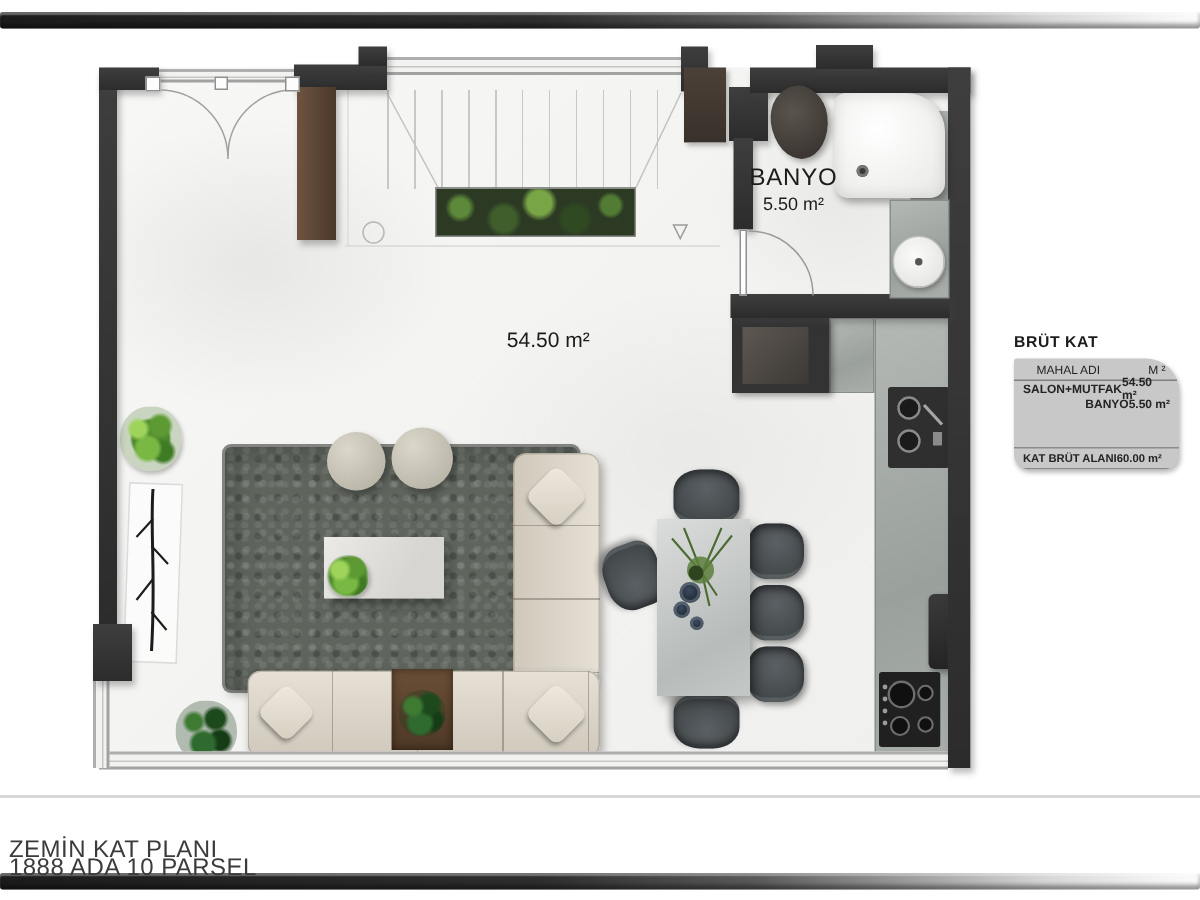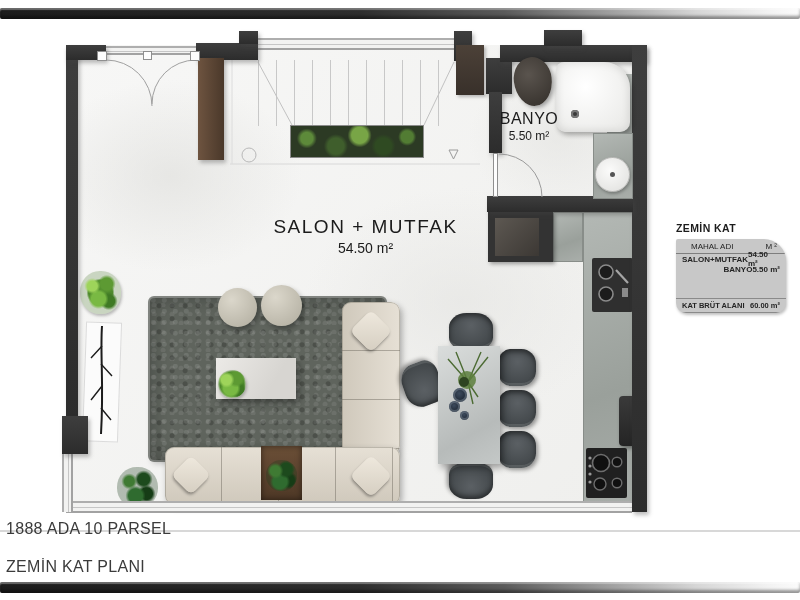--- a/index.html
+++ b/index.html
@@ -125,21 +125,21 @@
 
   
   .it-title{left:676px;top:222px;font-size:10.5px;font-weight:bold;letter-spacing:.4px;color:#1c1c1c;}
   .itable{left:676px;top:239px;width:110px;height:74px;background:#c8c8c8;
     border-radius:2px 22px 10px 10px;overflow:hidden;box-shadow:1px 2px 3px rgba(0,0,0,.25);
     display:flex;flex-direction:column;font-size:8px;color:#242424;}
   .it-head{display:flex;justify-content:space-between;align-items:center;height:14px;
     padding:0 9px 0 15px;font-weight:normal;border-bottom:1px solid #7e7e7e;}
   .it-row{display:flex;justify-content:flex-end;align-items:center;height:10px;padding:0 6px;font-weight:bold;}
   .it-gap{flex:1;}
-  .it-sub{display:flex;justify-content:space-between;align-items:center;height:13px;padding:0 6px;
+  .it-sub{display:flex;align-items:center;height:13px;padding:0 6px;
     font-weight:bold;border-top:1px solid #8a8a8a;border-bottom:1px solid #8a8a8a;font-size:7.5px;margin-top:16px;}
   .it-total{display:flex;justify-content:space-between;align-items:center;height:22px;padding:0 6px;}
   .it-total-label{font-size:7.5px;font-weight:bold;text-align:center;line-height:1.15;}
   .it-total-value{font-size:11px;font-weight:bold;}
 
   
   .divider{left:0;top:530px;width:800px;height:2px;background:#d8d8d8;}
   .foot-text{left:6px;font-size:16px;color:#3b3b3b;letter-spacing:.3px;}
 
   svg{display:block;}
@@ -267,29 +267,28 @@
 <div class="abs toilet"></div>
 <div class="abs counter" style="left:593px;top:133px;width:40px;height:66px;"></div>
 <div class="abs sink-round"></div>
 <div class="abs sink-dot"></div>
 <svg class="abs" style="left:487px;top:150px;" width="60" height="52" viewBox="0 0 60 52">
   <path d="M12 4 A 43 43 0 0 1 55 47" fill="none" stroke="#9a9a9a" stroke-width="1"></path>
 </svg>
 <div class="abs doorleaf" style="left:493px;top:153px;width:5px;height:44px;"></div>
 
 <div class="abs room-label" style="left:268px;top:216px;width:195px;">
-  <div class="salon-name">SALON + MUTFAK</div>
   <div class="salon-area">54.50 m²</div>
 </div>
 <div class="abs room-label" style="left:492px;top:110px;width:74px;">
   <div class="banyo-name">BANYO</div>
   <div class="banyo-area">5.50 m²</div>
 </div>
 
-<div class="abs it-title">ZEMİN KAT</div>
+<div class="abs it-title">BRÜT KAT</div>
 <div class="abs itable">
   <div class="it-head">
     <span>MAHAL ADI</span>
     <span>M ²</span>
   </div>
   <div class="it-row">
     <span>SALON+MUTFAK</span>
     <span>54.50 m²</span>
   </div>
   <div class="it-row">
@@ -297,14 +296,14 @@
     <span>5.50 m²</span>
   </div>
   <div class="it-gap"></div>
   <div class="it-sub">
     <span>KAT BRÜT ALANI</span>
     <span>60.00 m²</span>
   </div>
 </div>
 
 <div class="abs divider"></div>
-<div class="abs foot-text" style="top:520px;">1888 ADA 10 PARSEL</div>
+<div class="abs foot-text" style="top:570px;">1888 ADA 10 PARSEL</div>
 <div class="abs foot-text" style="top:558px;text-align:right;">ZEMİN KAT PLANI</div>
 
 </body></html>

